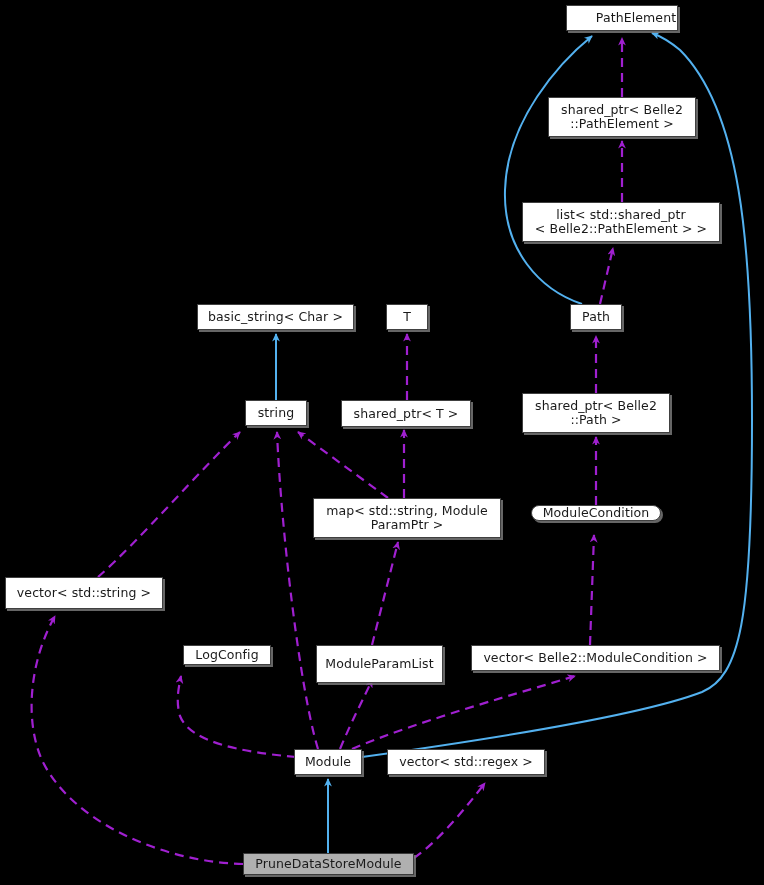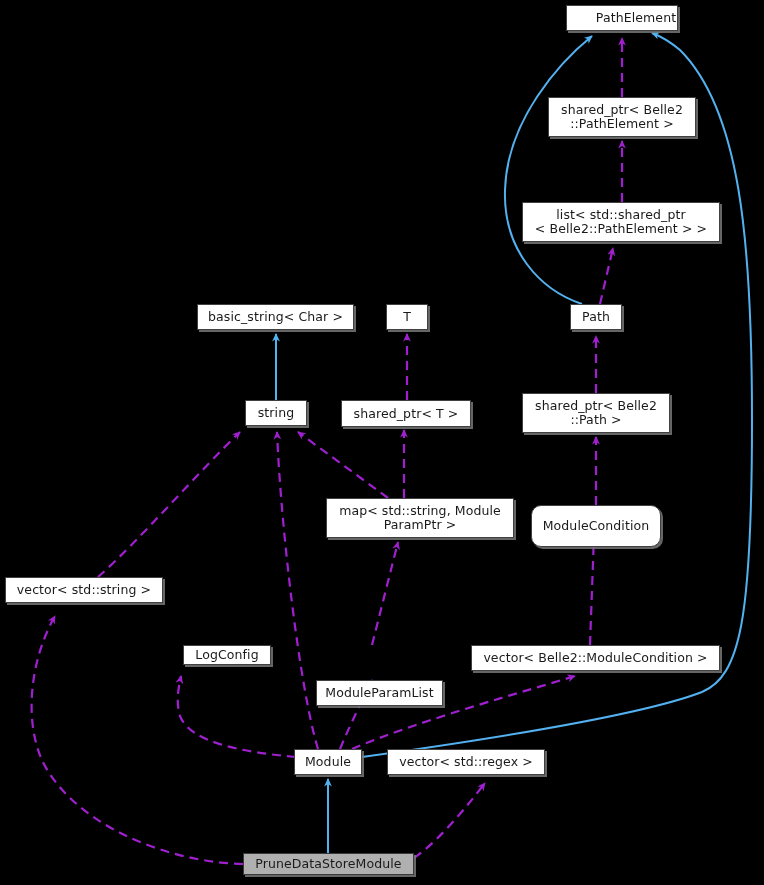--- a/index.html
+++ b/index.html
@@ -56,24 +56,24 @@
 ::PathElement &gt;</div>
       <div class="node" style="left: 522px; top: 202px; width: 198px; height: 40px;">list&lt; std::shared_ptr
 &lt; Belle2::PathElement &gt; &gt;</div>
       <div class="node" style="left: 197px; top: 304px; width: 157px; height: 26px;">basic_string&lt; Char &gt;</div>
       <div class="node" style="left: 386px; top: 304px; width: 42px; height: 26px;">T</div>
       <div class="node" style="left: 570px; top: 304px; width: 52px; height: 26px;">Path</div>
       <div class="node" style="left: 245px; top: 400px; width: 62px; height: 26px;">string</div>
       <div class="node" style="left: 341px; top: 400px; width: 130px; height: 27px;">shared_ptr&lt; T &gt;</div>
       <div class="node" style="left: 522px; top: 393px; width: 148px; height: 40px;">shared_ptr&lt; Belle2
 ::Path &gt;</div>
-      <div class="node" style="left: 313px; top: 498px; width: 188px; height: 40px; margin-left: 13px;">map&lt; std::string, Module
+      <div class="node" style="left: 313px; top: 498px; width: 188px; height: 40px;">map&lt; std::string, Module
 ParamPtr &gt;</div>
-      <div class="node" style="left: 531px; top: 505px; width: 130px; height: 42px; border-radius: 10px;">ModuleCondition</div>
-      <div class="node" style="left: 5px; top: 577px; width: 158px; height: 26px;">vector&lt; std::string &gt;</div>
+      <div class="node" style="left: 531px; top: 505px; width: 130px; height: 16px; border-radius: 10px;">ModuleCondition</div>
+      <div class="node" style="left: 5px; top: 577px; width: 158px; height: 32px;">vector&lt; std::string &gt;</div>
       <div class="node" style="left: 139px; top: 645px; width: 88px; height: 20px; margin-left: 44px;">LogConfig</div>
-      <div class="node" style="left: 316px; top: 645px; width: 127px; height: 26px; margin-top: 35px;">ModuleParamList</div>
+      <div class="node" style="left: 316px; top: 645px; width: 127px; height: 38px;">ModuleParamList</div>
       <div class="node" style="left: 471px; top: 645px; width: 249px; height: 26px;">vector&lt; Belle2::ModuleCondition &gt;</div>
       <div class="node" style="left: 294px; top: 749px; width: 68px; height: 26px; text-align: right;">Module</div>
       <div class="node" style="left: 387px; top: 749px; width: 158px; height: 26px;">vector&lt; std::regex &gt;</div>
       <div class="node highlight" style="left: 243px; top: 853px; width: 171px; height: 22px;">PruneDataStoreModule</div>
     </div>
 </div>
 
 </body></html>

